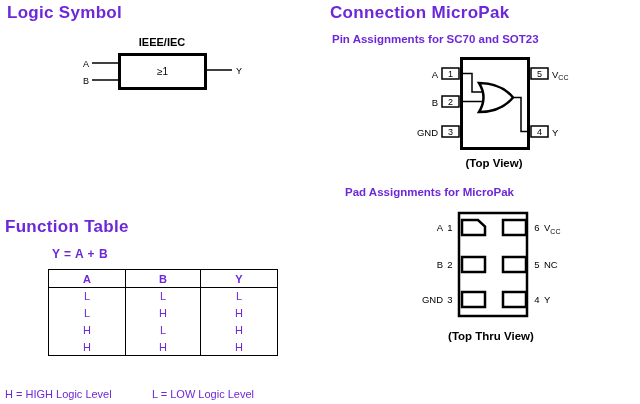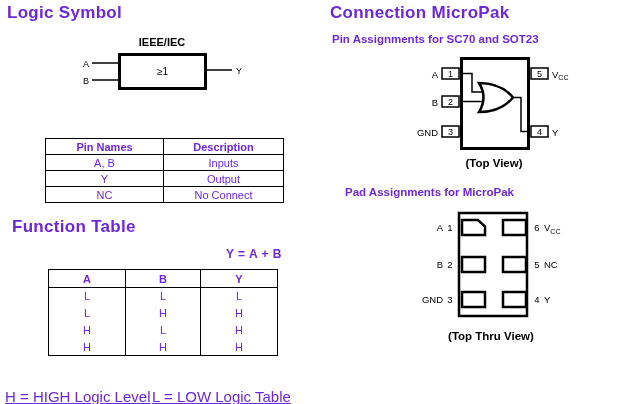--- a/index.html
+++ b/index.html
@@ -3,22 +3,22 @@
 <meta charset="utf-8">
 <style>
   * { margin:0; padding:0; box-sizing:border-box; }
   body { background:#ffffff; }
   .page {
     position:relative; width:640px; height:404px; background:#ffffff;
     color:#6d28d9; font-family:"Liberation Sans", sans-serif; overflow:hidden;
   }
   .h1 { position:absolute; font-size:17px; font-weight:bold; letter-spacing:.3px; white-space:nowrap; }
   .subtitle { position:absolute; width:300px; text-align:left; font-size:11.5px; font-weight:bold; white-space:nowrap; }
-  .equation { position:absolute; left:52px; top:247px; width:230px; text-align:right; font-size:12px; font-weight:bold; letter-spacing:.5px; }
-  .legend { position:absolute; top:388px; font-size:15px; white-space:nowrap;text-decoration:underline; }
+  .equation { position:absolute; left:52px; top:247px; width:230px; text-align:left; font-size:12px; font-weight:bold; letter-spacing:.5px; }
+  .legend { position:absolute; top:388px; font-size:11px; white-space:nowrap; }
 
   table { position:absolute; border-collapse:collapse; table-layout:fixed; background:#fff; }
   .pd { left:45px; top:138px; width:238px; font-size:11px; }
   .pd th, .pd td { border:1px solid #000; text-align:center; height:16px; padding:0 2px; font-size:11px; }
   .pd th { font-weight:bold; }
 
   .ft { left:48px; top:269px; width:229px; font-size:11px; border:1px solid #000; }
   .ft th { border:1px solid #000; font-weight:bold; height:18px; padding:0; text-align:center; }
   .ft td { border-left:1px solid #000; border-right:1px solid #000; border-top:0; border-bottom:0; text-align:center; height:17px; padding:0; }
 
@@ -42,46 +42,22 @@
     <line x1="17" y1="47" x2="44" y2="47" stroke="#000" stroke-width="1.5"></line>
     <line x1="131" y1="37" x2="157" y2="37" stroke="#000" stroke-width="1.5"></line>
     <rect x="44.5" y="21.5" width="86" height="34" fill="#fff" stroke="#000" stroke-width="3"></rect>
     <text x="87.5" y="41.5" text-anchor="middle" font-size="10">≥1</text>
     <text class="pinnum" x="14" y="33.5" text-anchor="end">A</text>
     <text class="pinnum" x="14" y="50.5" text-anchor="end">B</text>
     <text class="pinnum" x="161" y="40.5">Y</text>
   </svg>
 
 
-  <table class="pd">
-    <colgroup>
-        <col style="width:118px">
-        <col style="width:120px">
-      </colgroup>
-    <tbody>
-        <tr>
-      <th>Pin Names</th>
-      <th>Description</th>
-    </tr>
-    <tr>
-      <td>A, B</td>
-      <td>Inputs</td>
-    </tr>
-    <tr>
-      <td>Y</td>
-      <td>Output</td>
-    </tr>
-    <tr>
-      <td>NC</td>
-      <td>No Connect</td>
-    </tr>
-  </tbody>
-    </table>
 
-  <div class="h1" style="left:12px; top:217px;">Function Table</div>
+  <div class="h1" style="left:5px; top:217px;">Function Table</div>
 
   <div class="equation">Y = A + B</div>
 
   <table class="ft">
     <colgroup>
         <col style="width:77px">
         <col style="width:75px">
         <col style="width:77px">
       </colgroup>
     <tbody>
@@ -107,21 +83,21 @@
     </tr>
     <tr>
       <td>H</td>
       <td>H</td>
       <td>H</td>
     </tr>
   </tbody>
     </table>
 
   <div class="legend" style="left:5px;">H = HIGH Logic Level</div>
-  <div class="legend" style="left:152px;">L = LOW Logic Table</div>
+  <div class="legend" style="left:152px;">L = LOW Logic Level</div>
 
   <div class="h1" style="left:330px; top:3px;">Connection MicroPak</div>
 
   <div class="subtitle" style="left:332px; top:33px;">Pin Assignments for SC70 and SOT23</div>
 
   <svg style="left:415px; top:53px;" width="165" height="122" viewBox="0 0 165 122">
 
     <path d="M 45 20.5 H 57 V 39 H 70" fill="none" stroke="#000" stroke-width="1.5"></path>
     <path d="M 45 48.5 H 72" fill="none" stroke="#000" stroke-width="1.5"></path>
     <path d="M 96 44.5 H 106 V 78.5 H 115" fill="none" stroke="#000" stroke-width="1.5"></path>

